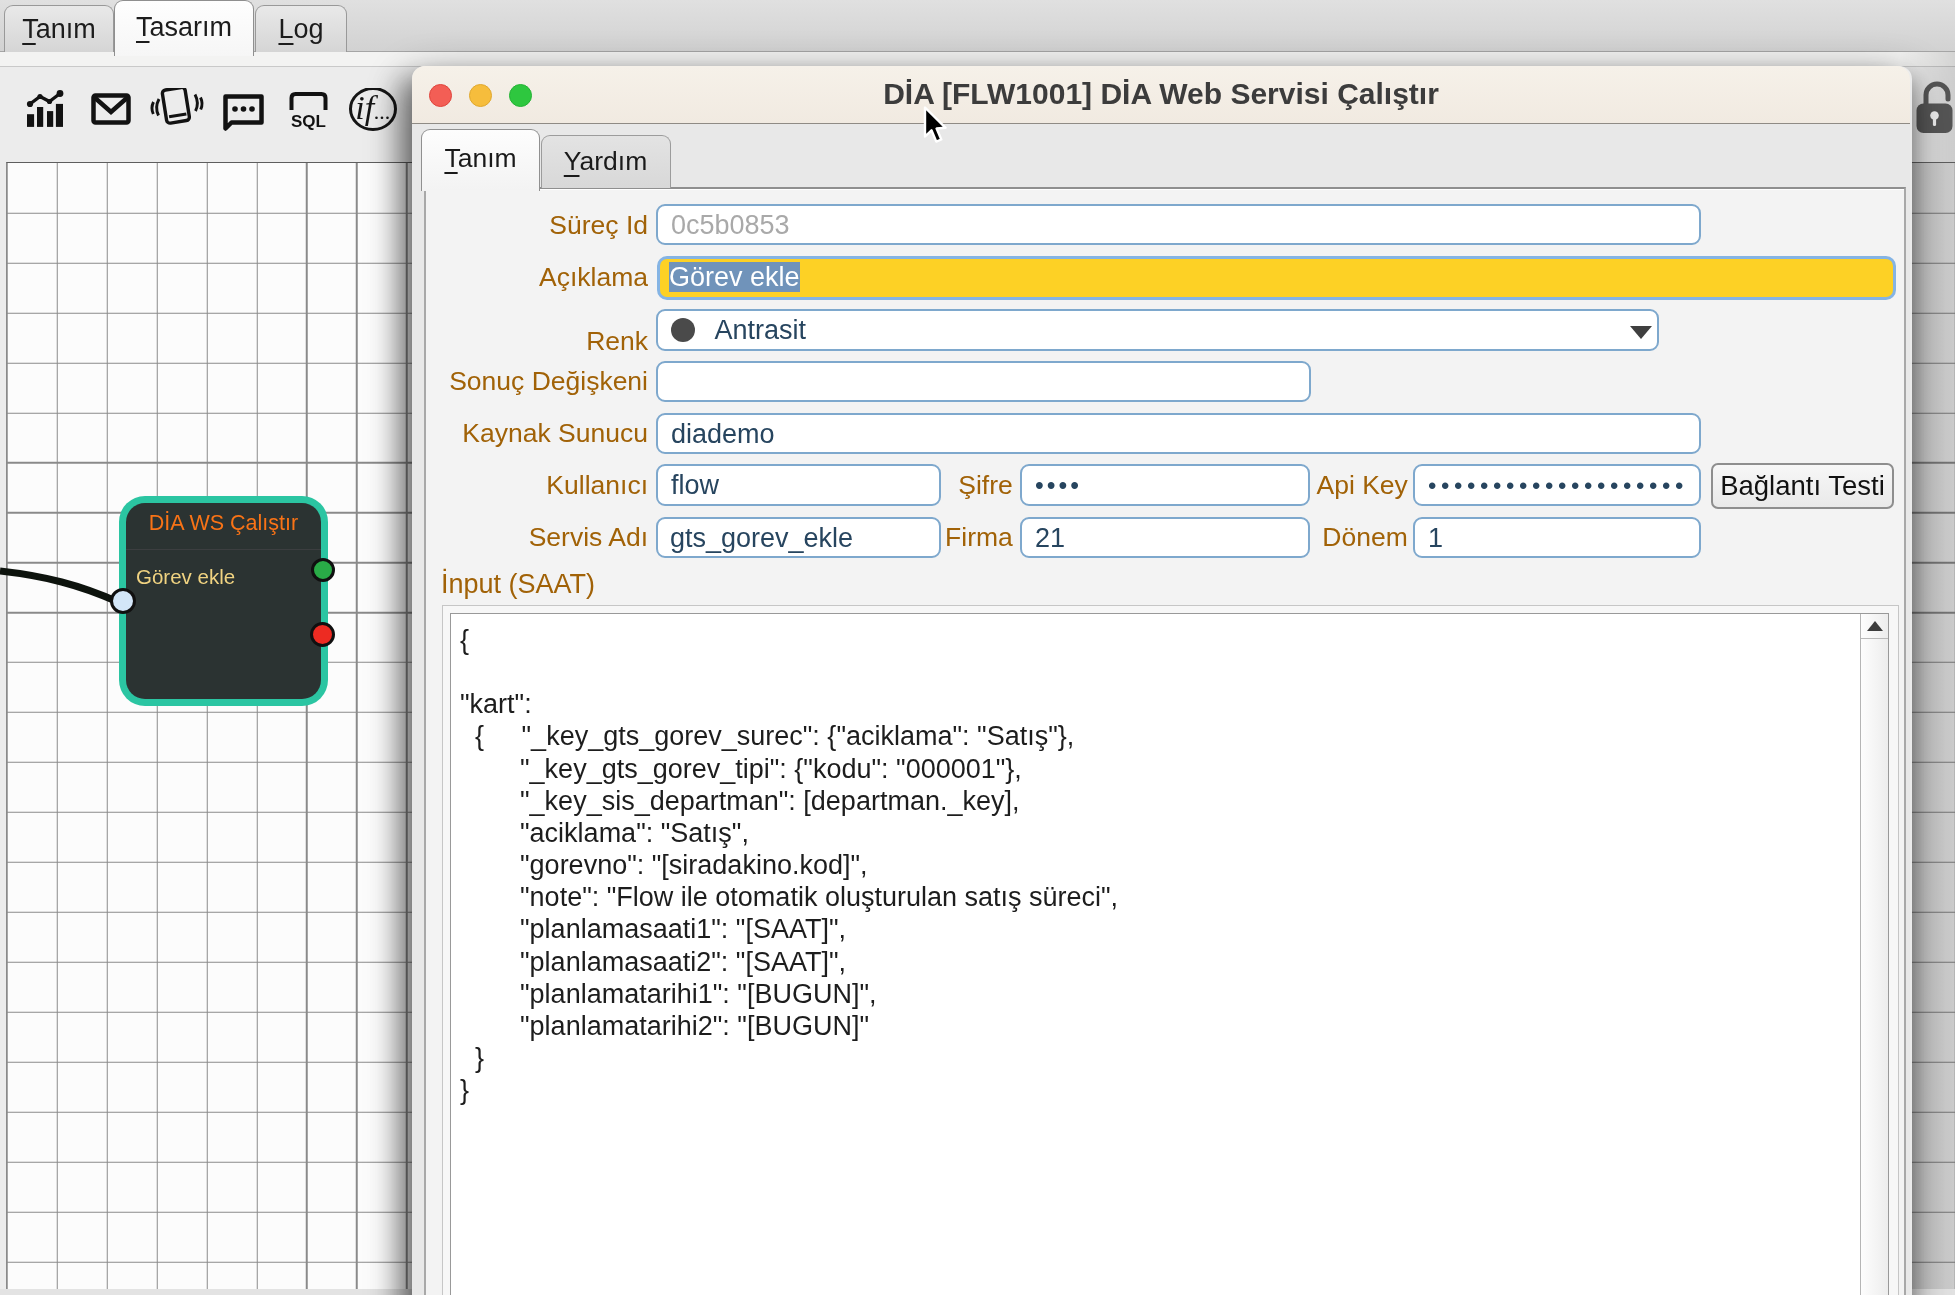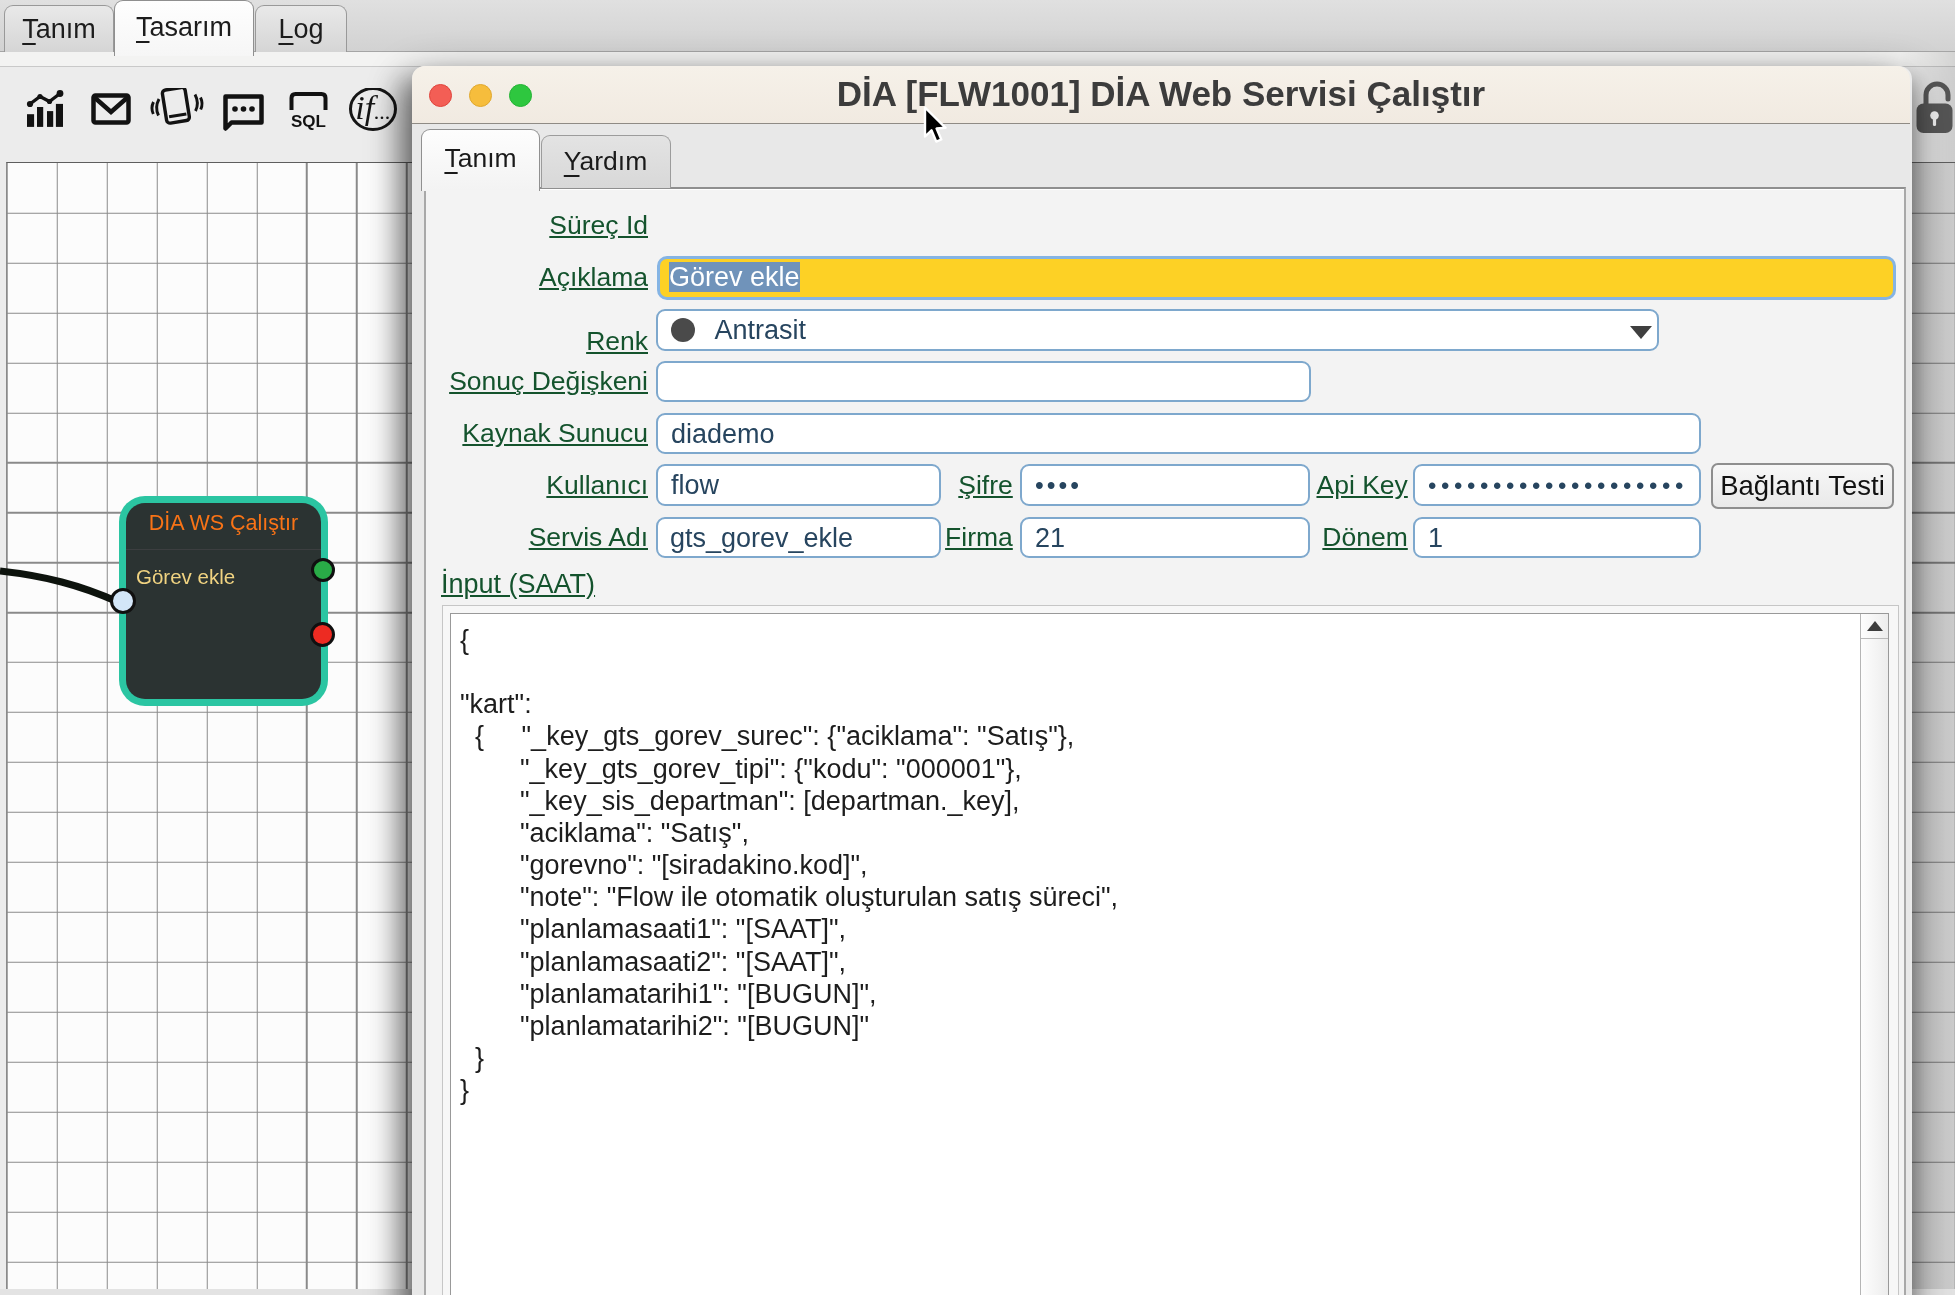--- a/index.html
+++ b/index.html
@@ -53,35 +53,35 @@
     box-shadow:2px 0 0 rgba(238,238,238,0.95), 0 15px 45px rgba(0,0,0,0.45), -14px 12px 26px rgba(0,0,0,0.35), 7px 10px 16px rgba(0,0,0,0.16);
     z-index:10; }
   #titlebar { position:absolute; left:0; top:0; width:100%; height:58px;
     background:linear-gradient(#f6f1e9,#f1eae1); border-radius:13px 13px 0 0;
     border-bottom:1px solid #8f8b85; }
   .light { position:absolute; top:17.5px; width:23px; height:23px; border-radius:50%; }
   #lred   { left:17px;  background:#f35e55; border:1px solid #e0443c; }
   #lyel   { left:56.5px; background:#f6bd3c; border:1px solid #e0a82e; }
   #lgrn   { left:96.5px; background:#2ec73f; border:1px solid #24b335; }
   #wtitle { position:absolute; left:0; top:0; width:100%; height:67px; line-height:56px;
-    text-align:center; font-weight:bold; font-size:35px; color:#3c3c3c; }
+    text-align:center; font-weight:bold; font-size:30px; color:#3c3c3c; }
 
   .dtab { position:absolute; font-size:26.5px; color:#1a1a1a; text-align:center;
     border:1px solid #9c9c9c; border-bottom:none; border-radius:9px 9px 0 0; z-index:3; }
   .dtab u { text-decoration:underline; text-underline-offset:5px; }
   #dtab1 { left:9px; top:63px; width:119px; height:62px; line-height:56px;
     background:linear-gradient(#fdfdfd,#f3f3f3); border-color:#909090; }
   #dtab2 { left:128.5px; top:68.5px; width:130px; height:53px; line-height:50px;
     background:linear-gradient(#e3e3e3,#d8d8d8); }
 
   #dcontent { position:absolute; left:11.5px; top:120.5px; width:1482px; height:1140px;
     background:#f3f3f3; border:2px solid #a8a8a8; border-top-color:#8f8f8f; z-index:2;
     box-shadow:inset 0 1px 0 #fff; }
 
-  .flabel { position:absolute; font-size:26.5px; color:#14532d; text-align:right;text-decoration:underline; }
+  .flabel { position:absolute; font-size:26.5px; color:#a16207; text-align:right; }
   .finput { position:absolute; height:41.5px; background:#fff;
     border:2px solid #7ea8cd; border-radius:9px; font-size:27px; color:#27455f;
     line-height:38px; padding-left:13px; white-space:nowrap; overflow:hidden; }
   .ph { color:#a9a9a9; }
 
   
 </style>
 </head>
 <body>
   <div id="topstrip" class="abs"></div>
@@ -173,20 +173,21 @@
       <div class="light" id="lgrn"></div>
       <div id="wtitle">DİA [FLW1001] DİA Web Servisi Çalıştır</div>
     </div>
     <svg style="position:absolute; left:509.7px; top:39.8px; z-index:50;" width="30" height="42" viewBox="0 0 30 42">
       <path d="M 3,1.5 L 3,30.5 L 9.5,24.3 L 14.3,35.6 L 19.3,33.5 L 14.6,22.5 L 23.6,21.8 Z" fill="#000" stroke="#fff" stroke-width="2.4" stroke-linejoin="round"></path>
     </svg>
     <div class="dtab" id="dtab1"><u>T</u>anım</div>
     <div class="dtab" id="dtab2"><u>Y</u>ardım</div>
     <div id="dcontent">
       <div class="flabel" style="left:0; top:15.3px; width:222.5px; height:42px; line-height:42px;">Süreç Id</div>
+      <div class="finput" style="left:230.5px; top:15.1px; width:1045px;"><span class="ph">0c5b0853</span></div>
 
       <div class="flabel" style="left:0; top:67.9px; width:222.5px; height:42px; line-height:42px;">Açıklama</div>
       <div id="yellowf" style="position:absolute; left:231.5px; top:67.5px; width:1239px; height:43.5px;
         border:3.5px solid #85b4e4; border-radius:10px; background:#fdd125; font-size:27px;
         line-height:36px; padding-left:9px; color:#1a1a1a;"><span style="background:#7093ba; color:#fff;">Görev ekle</span></div>
 
       <div class="flabel" style="left:0; top:131px; width:222.5px; height:42px; line-height:42px;">Renk</div>
       <div class="finput" style="left:230.5px; top:120.5px; width:1003px;">
         <span style="display:inline-block; width:24px; height:24px; border-radius:50%; background:#4a4a4a; vertical-align:-3px;"></span>
         <span style="margin-left:12px;">Antrasit</span>

